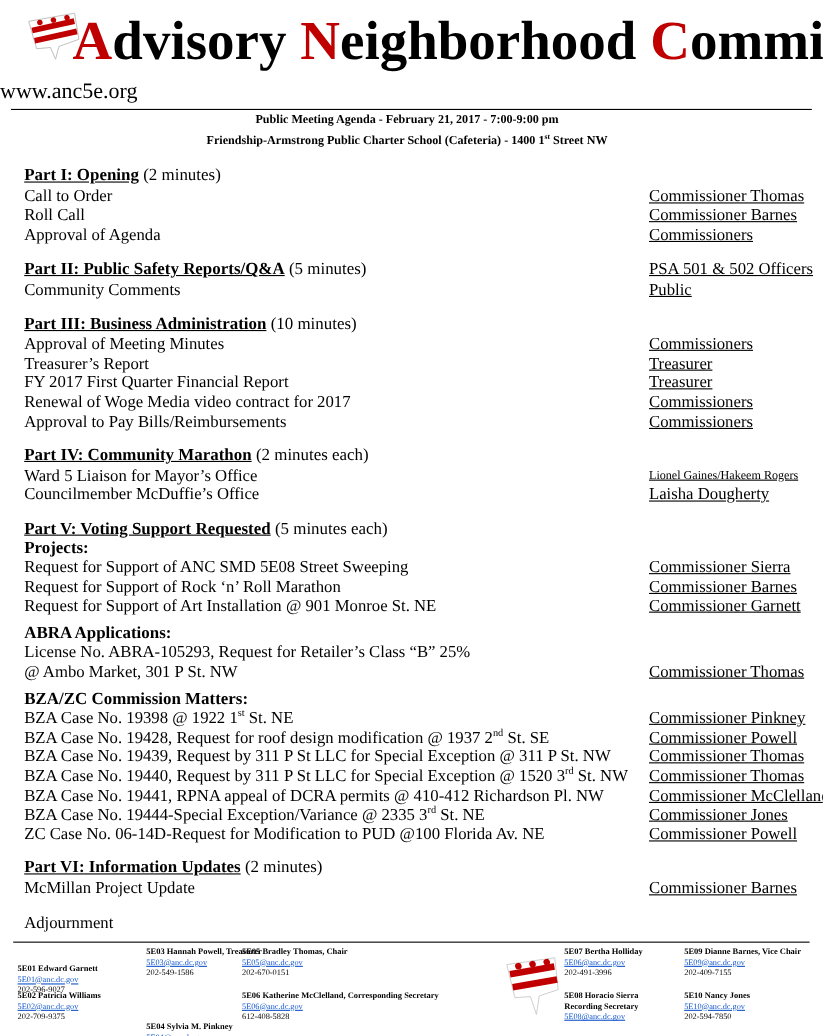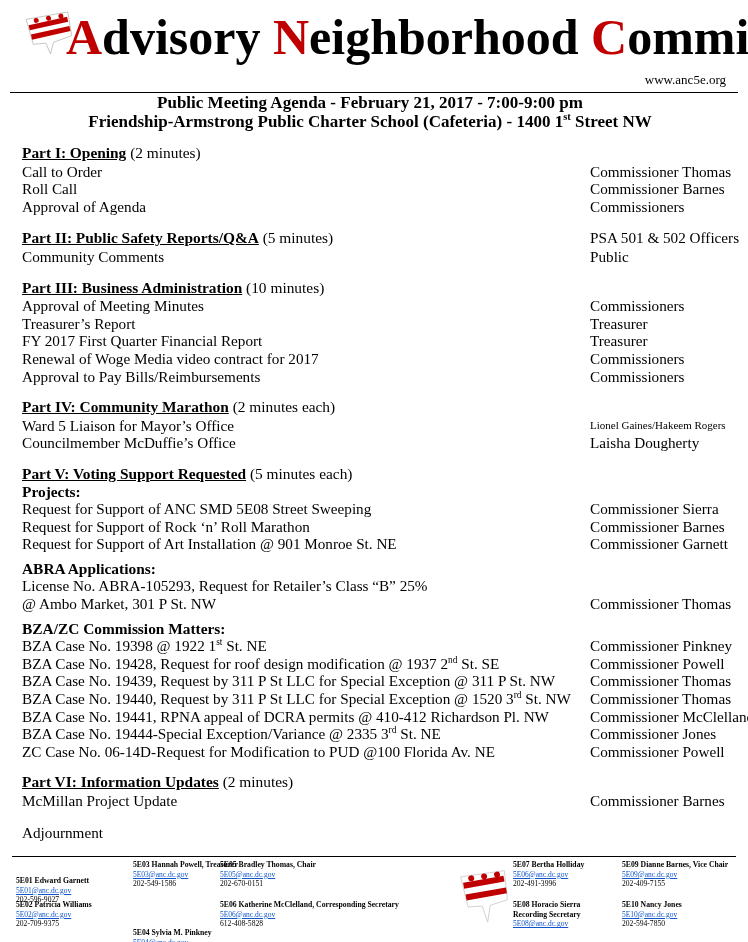--- a/index.html
+++ b/index.html
@@ -46,34 +46,34 @@
     font-family: "Liberation Serif", "DejaVu Serif", serif;
     font-weight: bold;
   }
   .org-title .cap {
     color: #c00000;
   }
   .org-title .rest {
     color: #000000;
   }
   .website {
-    text-align: right;
-    font-size: 13px;
+    text-align: left;
+    font-size: 20px;
     margin-top: 0px;
     padding-right: 22px;
   }
   .rule {
     border: 0;
     border-top: 1.6px solid #000;
     margin: 4px 10px 0 10px;
   }
   .meeting-line {
     text-align: center;
     font-weight: bold;
-    font-size: 17px;
+    font-size: 11px;
     line-height: 19px;
     padding-right: 8px;
   }
 
   
   .agenda {
     padding: 0 22px 0 22px;
     margin-top: 14px;
     font-size: 15.2px;
     line-height: 16.6px;
@@ -115,21 +115,21 @@
   .row .who {
     position: absolute;
     left: 568px;
   }
   .rowwrap {
     position: relative;
   }
   .who-small {
     font-size: 11px;
   }
-  .who-568 { left: 568px; }
+  .who-568 { left: 568px; text-decoration: underline; }
   sup {
     font-size: 0.62em;
     vertical-align: super;
     line-height: 0;
   }
 
   
   .footer {
     position: absolute;
     left: 0;

